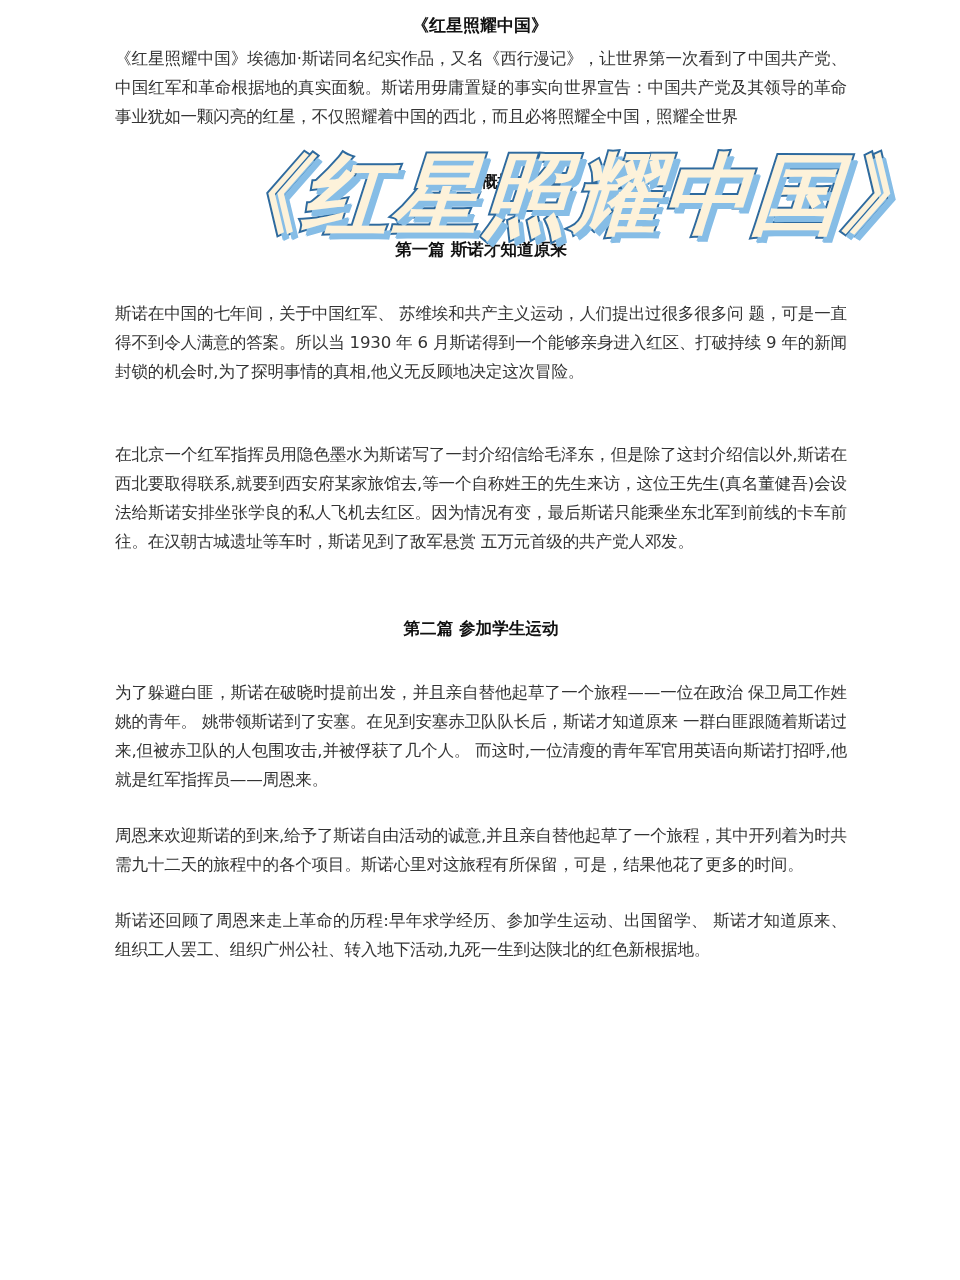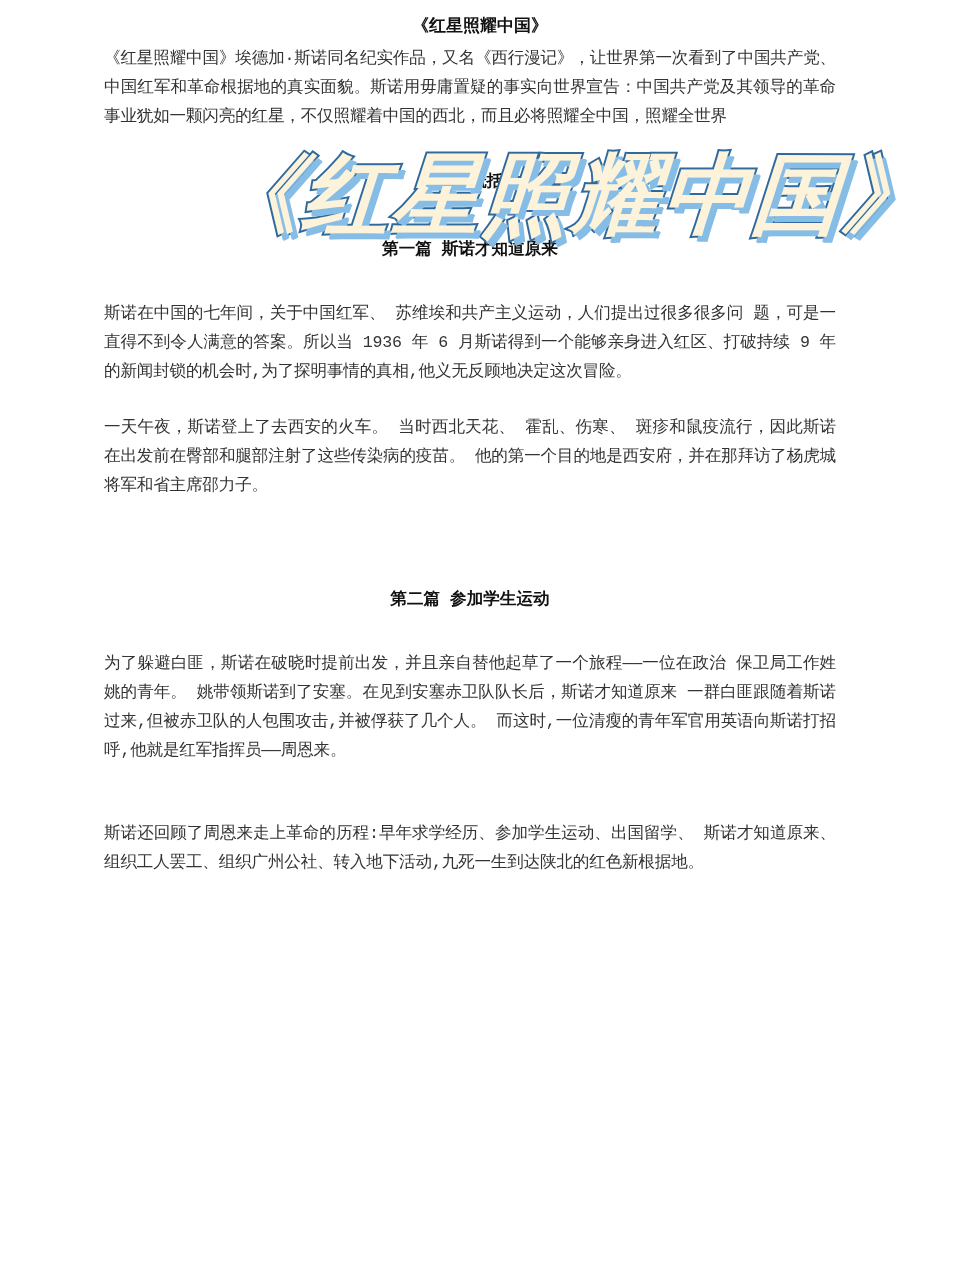--- a/index.html
+++ b/index.html
@@ -10,21 +10,21 @@
       color: #333333;
       position: relative;
     }
     .page { position: absolute; left: 0; top: 0; width: 960px; height: 1175px; }
     .doc-title {
       position: absolute; left: 0; top: 12px; width: 960px;
       text-align: center; font-size: 17px; font-weight: bold; color: #111;
       line-height: 26px;
     }
     .content {
-      position: absolute; left: 104px; top: 44px; width: 732px; font-family: Liberation Mono, monospace;
+      position: absolute; left: 115px; top: 44px; width: 732px;
     }
     .para {
       margin: 0; font-size: 16.6px; line-height: 29px; color: #333;
       letter-spacing: -0.2px; text-align: justify;
     }
     .heading {
       margin: 4px; font-size: 16.6px; font-weight: bold; color: #111; line-height: 29px; text-align: center;
     }
     .gap-intro { height: 32px; }
     .gap-h { height: 31px; }
@@ -57,33 +57,34 @@
 
   <div class="content">
     <p class="para">《红星照耀中国》埃德加·斯诺同名纪实作品，又名《西行漫记》，让世界第一次看到了中国共产党、中国红军和革命根据地的真实面貌。斯诺用毋庸置疑的事实向世界宣告：中国共产党及其领导的革命事业犹如一颗闪亮的红星，不仅照耀着中国的西北，而且必将照耀全中国，照耀全世界</p>
     <div class="gap-intro"></div>
     <p class="heading">章节概括</p>
     <div class="gap-hsec"></div>
 
     <section>
       <p class="heading">第一篇  斯诺才知道原来</p>
       <div class="gap-h"></div>
-      <p class="para">斯诺在中国的七年间，关于中国红军、 苏维埃和共产主义运动，人们提出过很多很多问 题，可是一直得不到令人满意的答案。所以当 1936 年 6 月斯诺得到一个能够亲身进入红区、打破持续 9 年的新闻封锁的机会时,为了探明事情的真相,他义无反顾地决定这次冒险。</p>
+      <p class="para">斯诺在中国的七年间，关于中国红军、 苏维埃和共产主义运动，人们提出过很多很多问 题，可是一直得不到令人满意的答案。所以当 1930 年 6 月斯诺得到一个能够亲身进入红区、打破持续 9 年的新闻封锁的机会时,为了探明事情的真相,他义无反顾地决定这次冒险。</p>
       <div class="gap-p"></div>
-      <p class="para">一天午夜，斯诺登上了去西安的火车。 当时西北天花、 霍乱、伤寒、 斑疹和鼠疫流行，因此斯诺在出发前在臀部和腿部注射了这些传染病的疫苗。 他的第一个目的地是西安府，并在那拜访了杨虎城将军和省主席邵力子。</p>
       <div class="gap-p"></div>
+      <p class="para">在北京一个红军指挥员用隐色墨水为斯诺写了一封介绍信给毛泽东，但是除了这封介绍信以外,斯诺在西北要取得联系,就要到西安府某家旅馆去,等一个自称姓王的先生来访，这位王先生(真名董健吾)会设法给斯诺安排坐张学良的私人飞机去红区。因为情况有变，最后斯诺只能乘坐东北军到前线的卡车前往。在汉朝古城遗址等车时，斯诺见到了敌军悬赏 五万元首级的共产党人邓发。</p>
       <div class="gap-p"></div>
       <div class="gap-p"></div>
     </section>
 
     <section>
       <p class="heading">第二篇  参加学生运动</p>
       <div class="gap-h"></div>
       <p class="para">为了躲避白匪，斯诺在破晓时提前出发，并且亲自替他起草了一个旅程——一位在政治 保卫局工作姓姚的青年。 姚带领斯诺到了安塞。在见到安塞赤卫队队长后，斯诺才知道原来 一群白匪跟随着斯诺过来,但被赤卫队的人包围攻击,并被俘获了几个人。 而这时,一位清瘦的青年军官用英语向斯诺打招呼,他就是红军指挥员——周恩来。</p>
       <div class="gap-p"></div>
+      <p class="para">周恩来欢迎斯诺的到来,给予了斯诺自由活动的诚意,并且亲自替他起草了一个旅程，其中开列着为时共需九十二天的旅程中的各个项目。斯诺心里对这旅程有所保留，可是，结果他花了更多的时间。</p>
       <div class="gap-p"></div>
       <p class="para">斯诺还回顾了周恩来走上革命的历程:早年求学经历、参加学生运动、出国留学、 斯诺才知道原来、 组织工人罢工、组织广州公社、转入地下活动,九死一生到达陕北的红色新根据地。</p>
     </section>
   </div>
 
   <div class="overlay-title">
     <span class="overlay-text">《红星照耀中国》</span>
   </div>
 </div>
 

